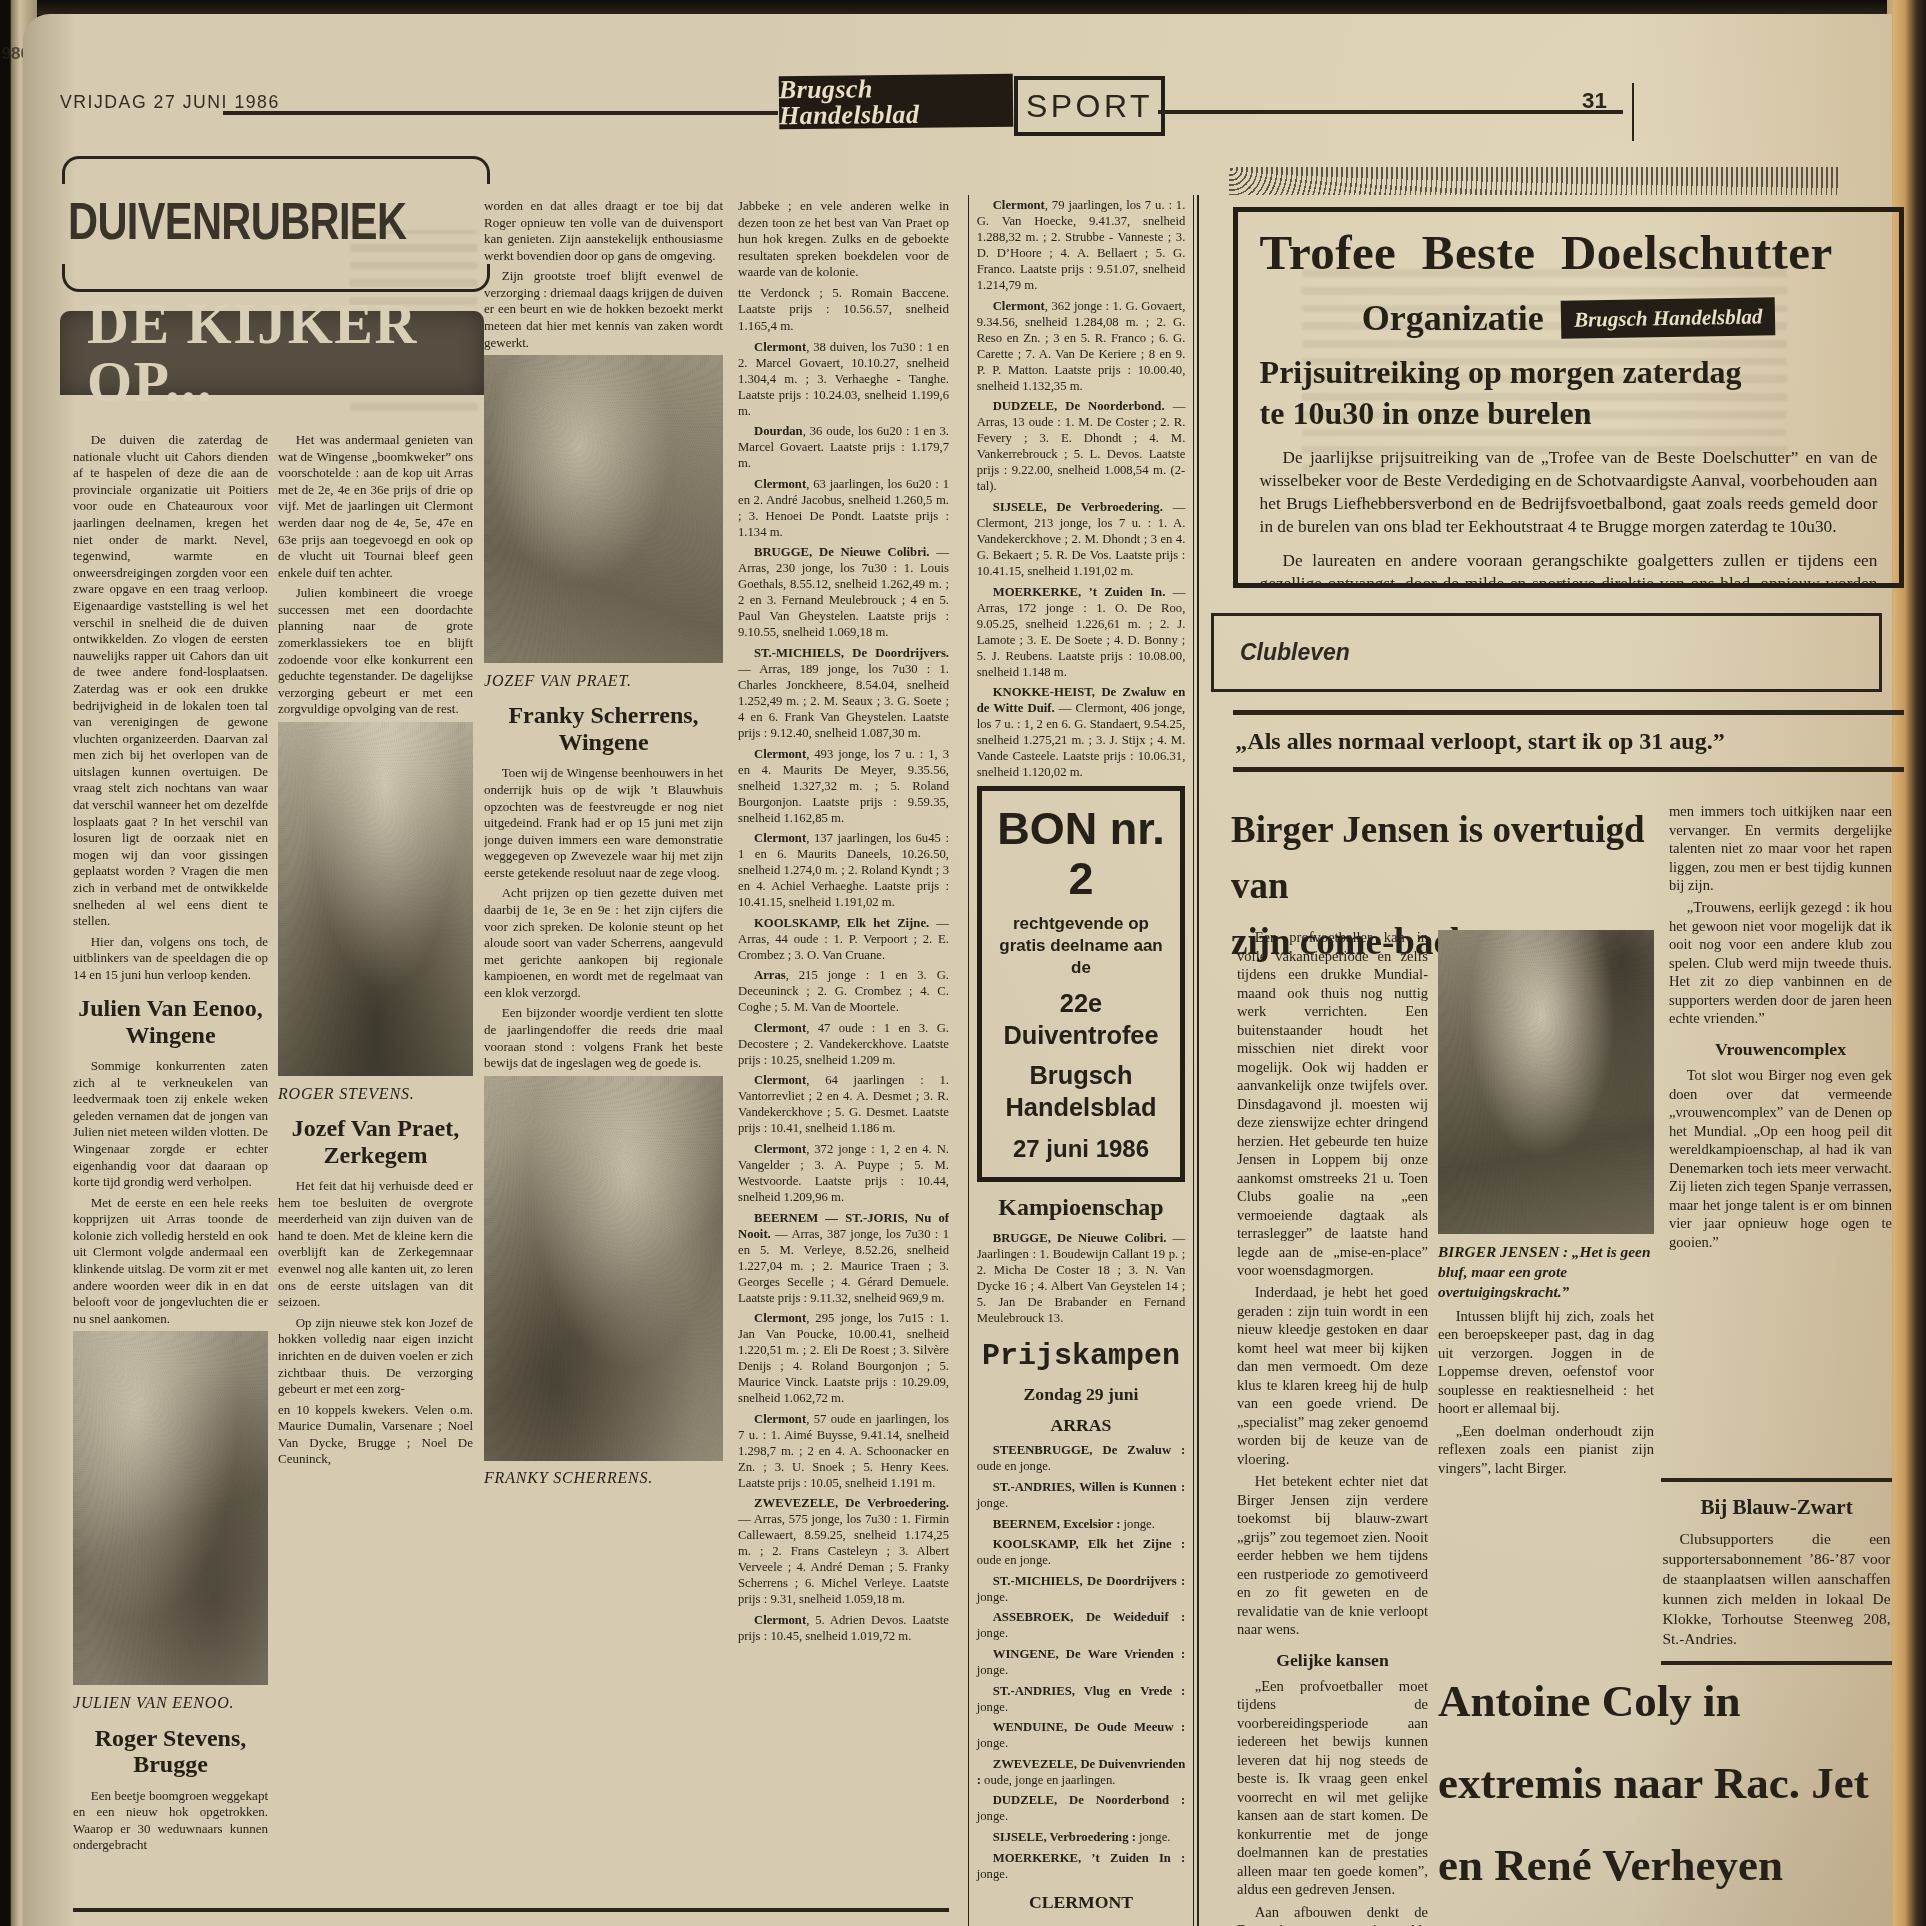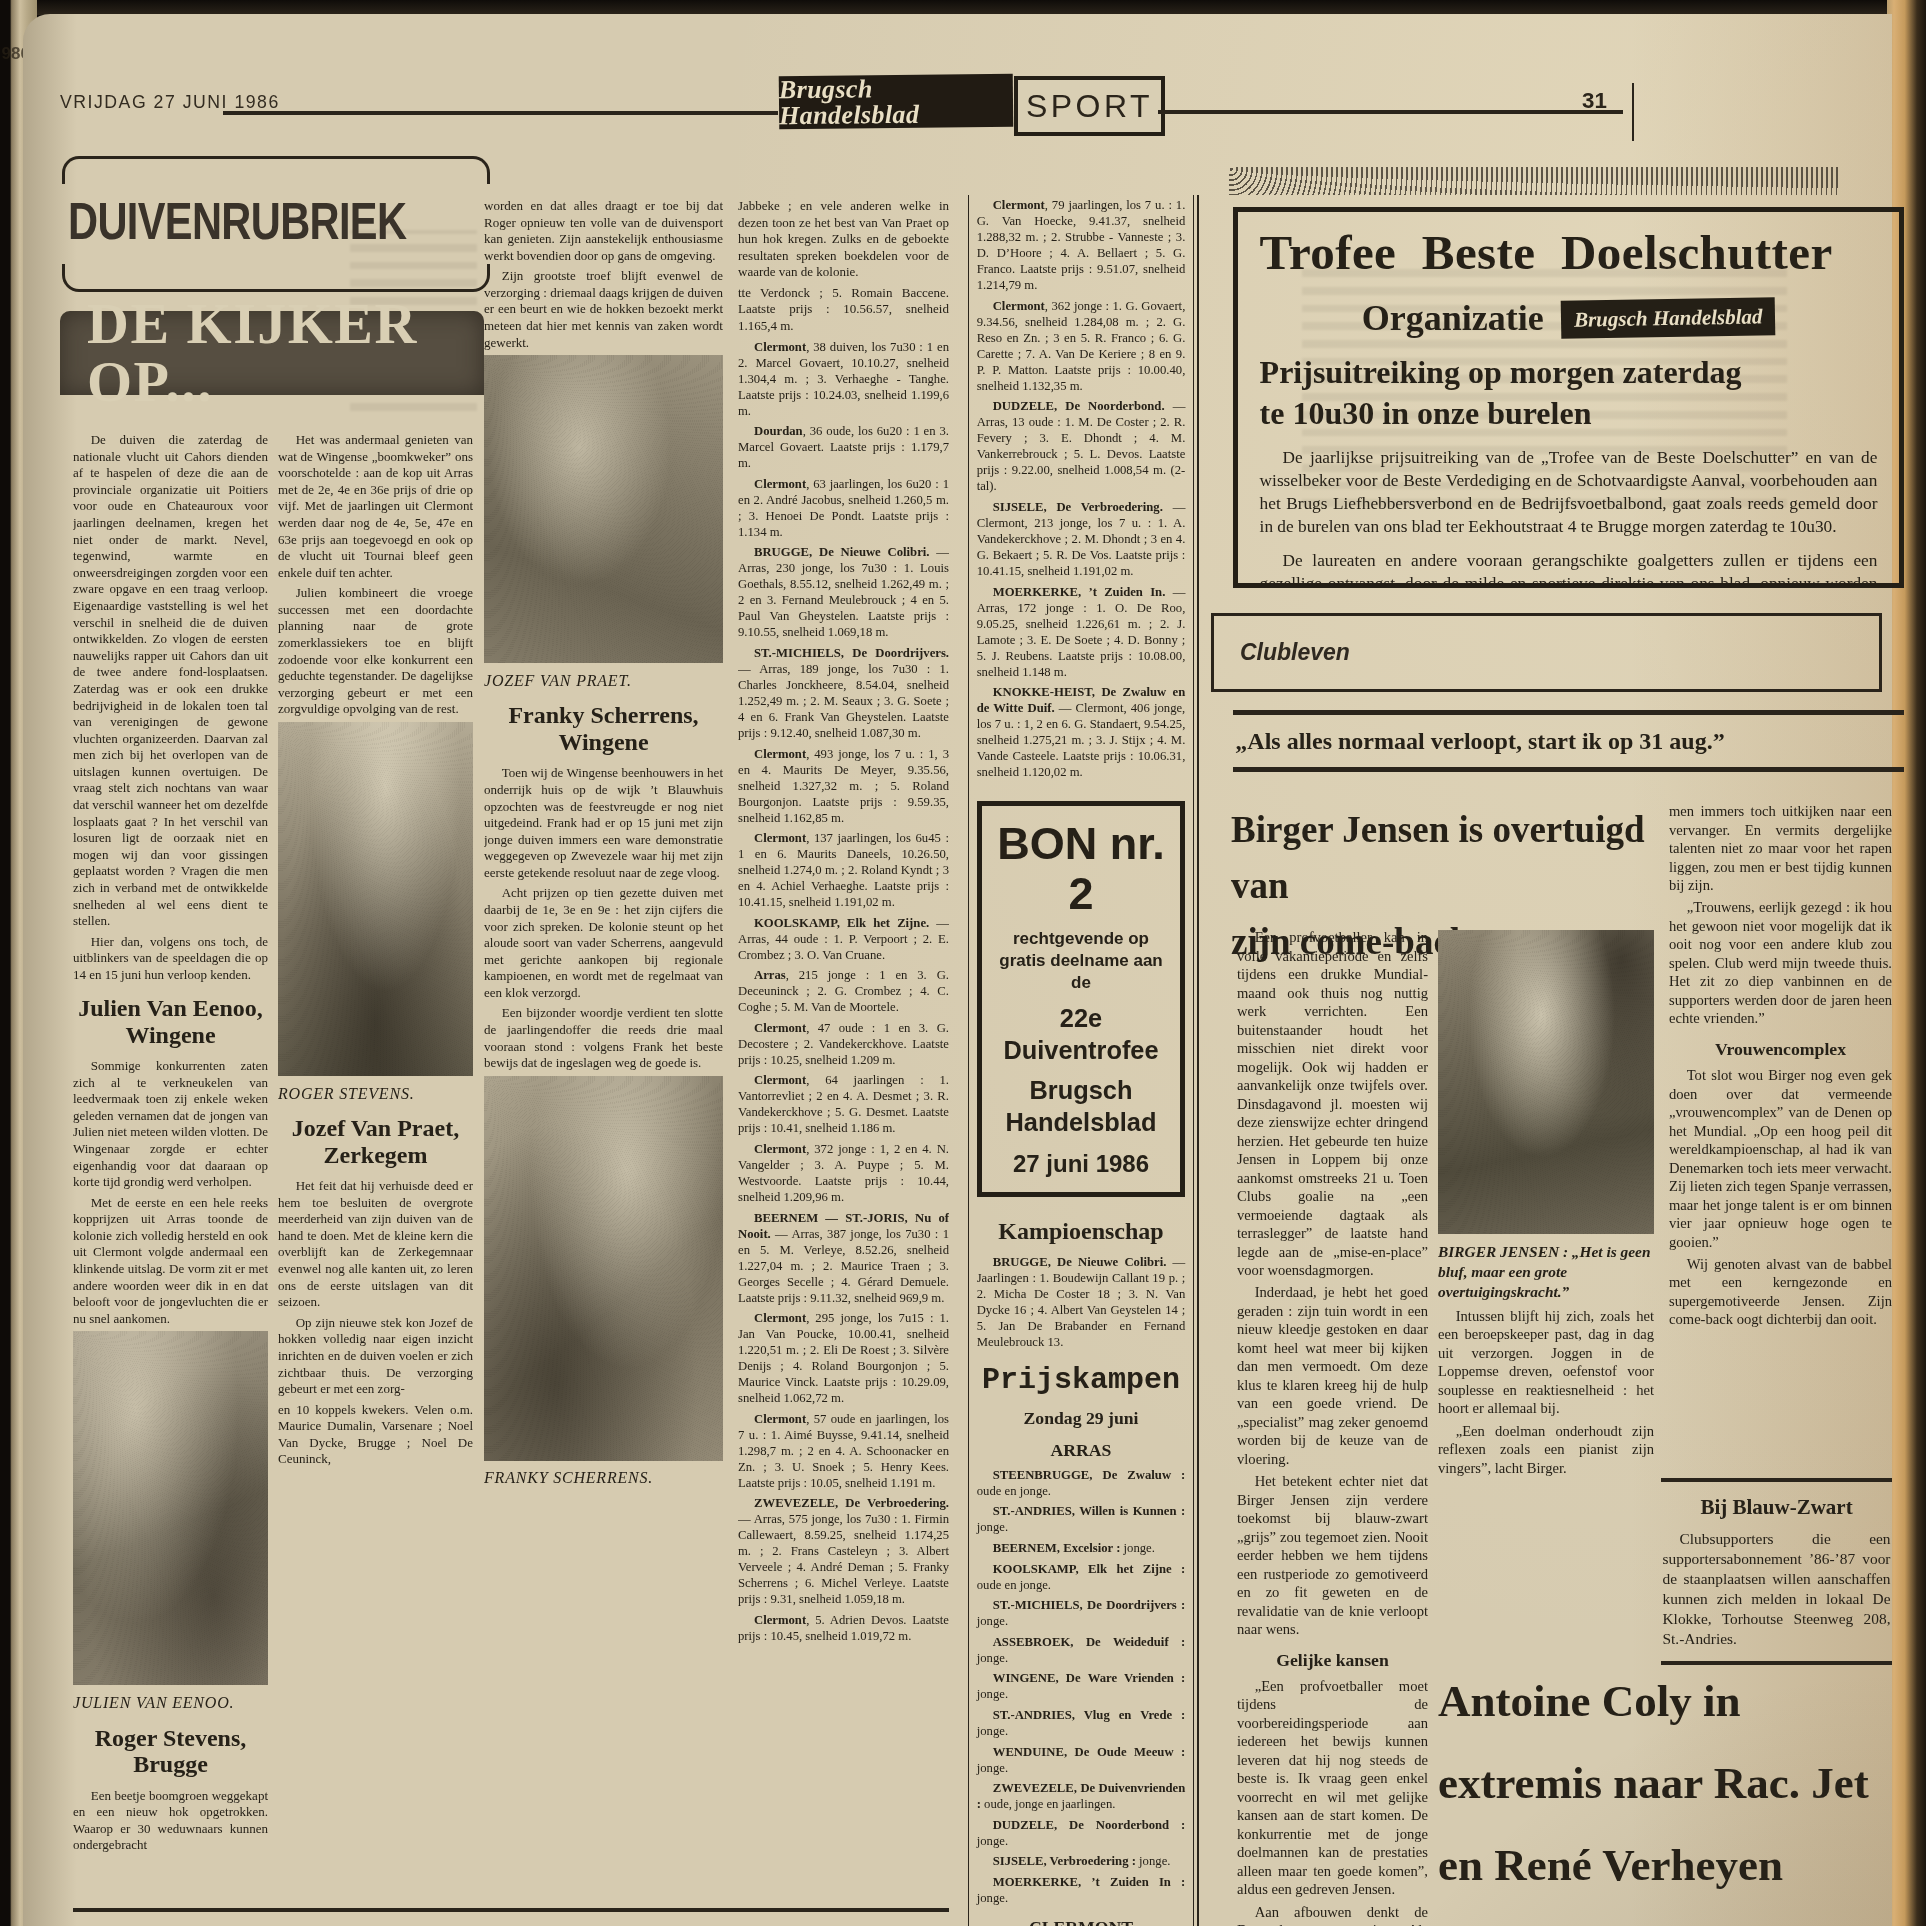--- a/index.html
+++ b/index.html
@@ -80,21 +80,21 @@
        linear-gradient(168deg,#8f8672,#4f4a3b 70%,#6e6756);}
   
   .c1{left:50px;top:418px;width:195px;height:1464px;}
   .c2{left:255px;top:418px;width:195px;height:1464px;}
   .c3{left:461px;top:184px;width:239px;height:1697px;}
   .c4{left:715px;top:184px;width:211px;height:1697px;}
   .c5{left:945px;top:181px;width:226px;height:2542px;border-left:1.9px solid #2a241b;border-right:1.9px solid #2a241b;
       border-bottom:1.9px solid #2a241b;box-sizing:border-box;padding:2.3px 7.7px 3.9px;}
   .vrule-main{left:1174px;top:181px;width:1.9px;height:2080px;}
   
-  .bon{border:5px solid #241f16;padding:13px 7.7px;margin:21px 0;text-align:center;
+  .bon{border:5px solid #241f16;padding:13px 7.7px;margin:6px 0;text-align:center;
        font-family:"Liberation Sans","DejaVu Sans",sans-serif;}
   .bon .t{font:700 45px/1.1 "Liberation Sans",sans-serif;margin-bottom:10px;}
   .bon .s{font:700 17px/1.3 "Liberation Sans",sans-serif;}
   .bon .m{font:700 25.4px/1.25 "Liberation Sans",sans-serif;margin-top:8.5px;}
   .bon .d{font:700 24px/1.2 "Liberation Sans",sans-serif;margin-top:11.6px;}
   
   .halftone{left:1206px;top:153px;width:609px;height:28px;
      background:repeating-radial-gradient(circle at 2.3px 2.3px, #3c352a 0 1.5px, transparent 1.5px 5px);opacity:.8;}
   .trofee{left:1210px;top:193px;width:671px;height:381px;border:5.8px solid #241f16;box-sizing:border-box;
           padding:15.4px 21.6px 3.9px;overflow:hidden;}
@@ -294,21 +294,20 @@
         <div class="ph v5" style="height: 304px;"></div>
         <div class="cap">BIRGER JENSEN : „Het is geen bluf, maar een grote overtuigingskracht.”</div>
         <p class="p">Intussen blijft hij zich, zoals het een beroepskeeper past, dag in dag uit verzorgen. Joggen in de Loppemse dreven, oefenstof voor souplesse en reaktiesnelheid : het hoort er allemaal bij.</p>
         <p class="p">„Een doelman onderhoudt zijn reflexen zoals een pianist zijn vingers”, lacht Birger.</p>
       </div>
     <div class="col rt bC">
         <p class="p noind">men immers toch uitkijken naar een vervanger. En vermits dergelijke talenten niet zo maar voor het rapen liggen, zou men er best tijdig kunnen bij zijn.</p>
         <p class="p">„Trouwens, eerlijk gezegd : ik hou het gewoon niet voor mogelijk dat ik ooit nog voor een andere klub zou spelen. Club werd mijn tweede thuis. Het zit zo diep vanbinnen en de supporters werden door de jaren heen echte vrienden.”</p>
         <h4>Vrouwencomplex</h4>
         <p class="p">Tot slot wou Birger nog even gek doen over dat vermeende „vrouwencomplex” van de Denen op het Mundial. „Op een hoog peil dit wereldkampioenschap, al had ik van Denemarken toch iets meer verwacht. Zij lieten zich tegen Spanje verrassen, maar het jonge talent is er om binnen vier jaar opnieuw hoge ogen te gooien.”</p>
-        <p class="p">Wij genoten alvast van de babbel met een kerngezonde en supergemotiveerde Jensen. Zijn come-back oogt dichterbij dan ooit.</p>
       </div>
 
     <div class="abs bz">
       <h3>Bij Blauw-Zwart</h3>
       <p>Clubsupporters die een supportersabonnement ’86-’87 voor de staanplaatsen willen aanschaffen kunnen zich melden in lokaal De Klokke, Torhoutse Steenweg 208, St.-Andries.</p>
     </div>
 
     <div class="abs chead">
       <div>Antoine Coly in</div>
       <div>extremis naar Rac. Jet</div>

